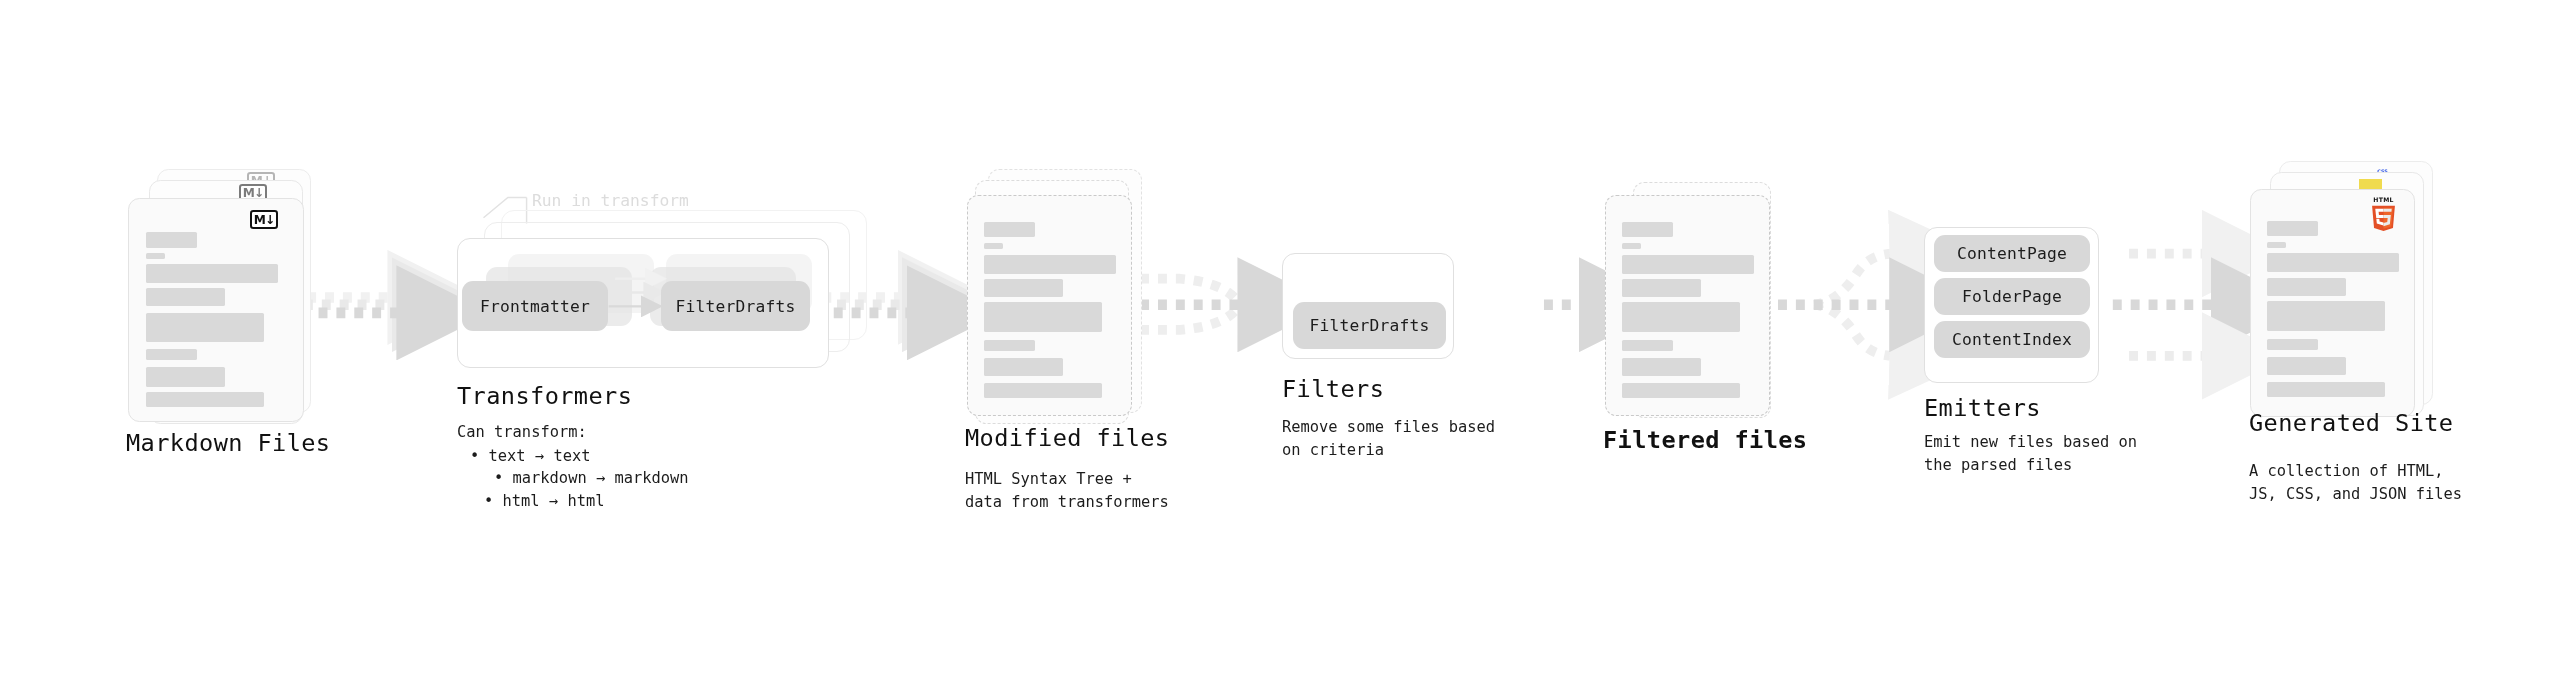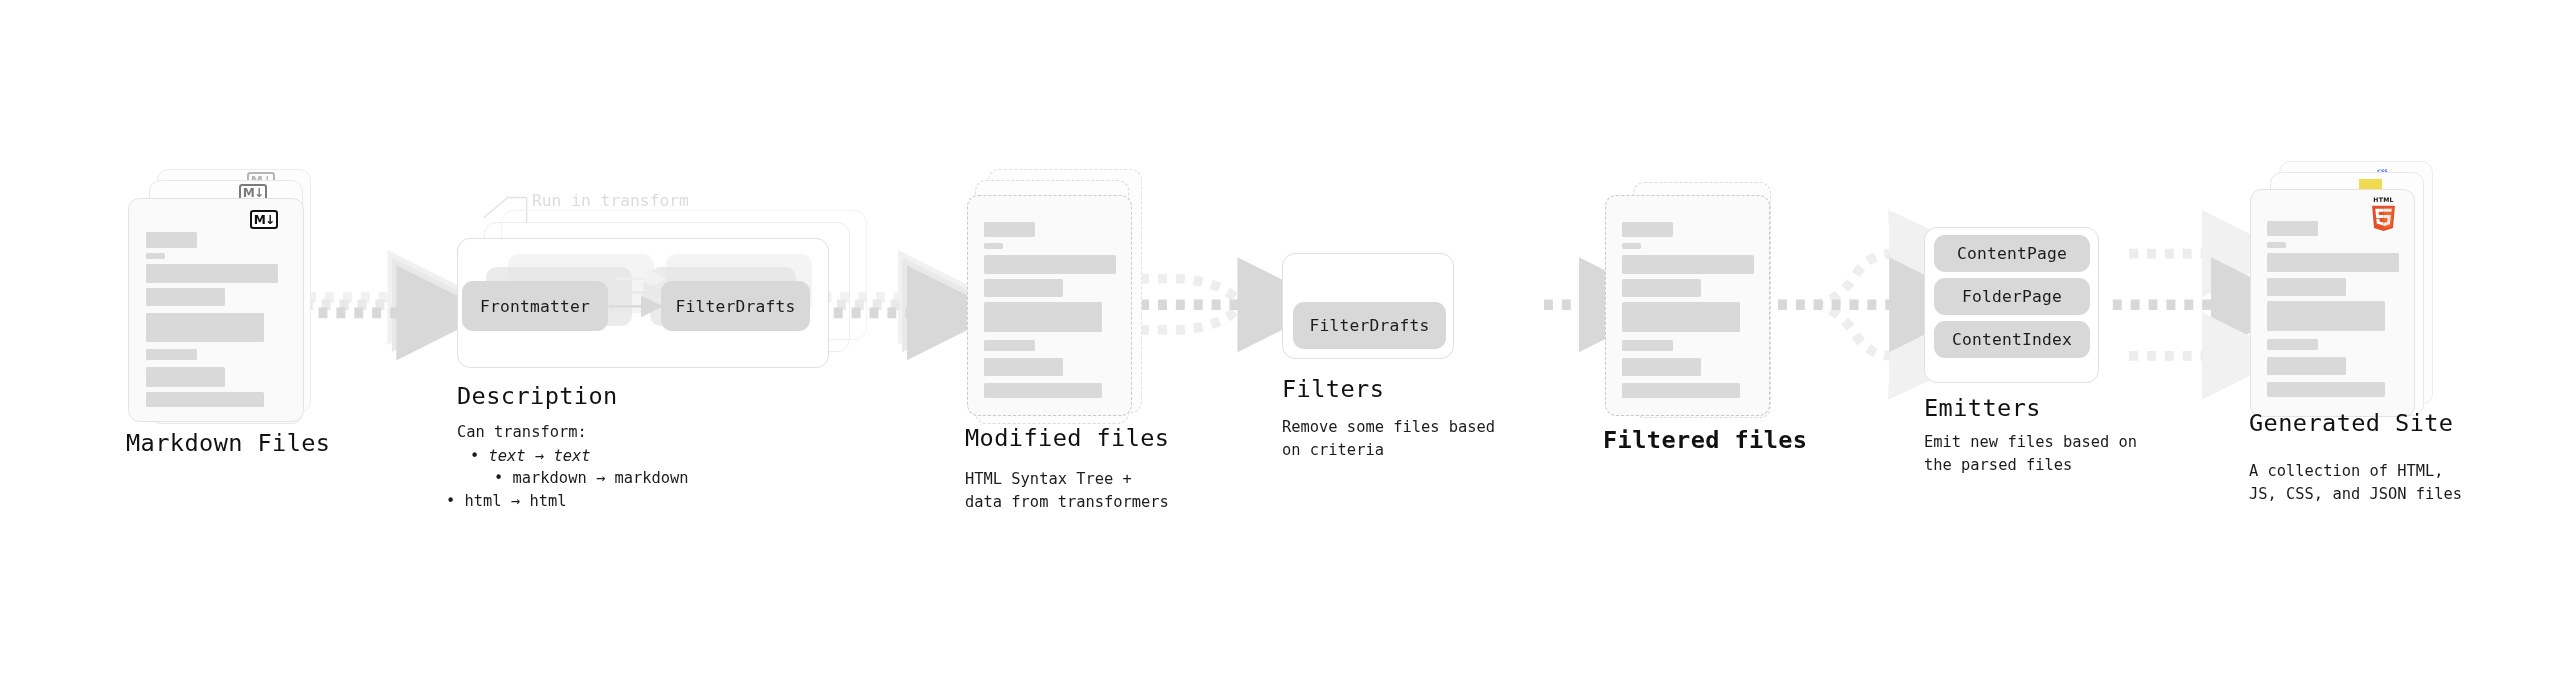--- a/index.html
+++ b/index.html
@@ -166,25 +166,25 @@
       <line x1="749" y1="377" x2="790" y2="377" stroke="#d9d9d9" stroke-width="3" marker-end="url(#ah)"></line>
     </svg>
 
     <div class="chip" style="left:462px; top:281px; width:146px; height:50px;">
       <span>Frontmatter</span>
     </div>
     <div class="chip" style="left:661px; top:281px; width:149px; height:50px;">
       <span>FilterDrafts</span>
     </div>
 
-    <div class="title" style="left:457px; top:382px;">Description</div>
+    <div class="title" style="left:457px; top:382px;">Transformers</div>
     <div class="sub" style="left:457px; top:421px;">Can transform:</div>
-    <div class="bullets" style="left:470px; top:444px;font-style:italic;">• text → text</div>
+    <div class="bullets" style="left:470px; top:444px;">• text → text</div>
     <div class="bullets" style="left:494px; top:466px;">• markdown → markdown</div>
-    <div class="bullets" style="left:446px; top:489px;">• html → html</div>
+    <div class="bullets" style="left:484px; top:489px;">• html → html</div>
   </div>
 
   <div>
     <div class="doc dashed ghost2" style="left:988px; top:169px; width:154px; height:244px;"></div>
     <div class="doc dashed ghost1" style="left:975px; top:180px; width:154px; height:244px;"></div>
     <div class="doc dashed" style="left:967px; top:195px; width:165px; height:221px;">
       <div class="bar" style="left:16.3px; top:26px;  width:51px;  height:14.6px;"></div>
       <div class="bar" style="left:16.3px; top:47px;  width:18.7px;  height:5.7px;"></div>
       <div class="bar" style="left:16.3px; top:59px;  width:132px; height:18.7px;"></div>
       <div class="bar" style="left:16.3px; top:83px; width:79px;  height:18px;"></div>

